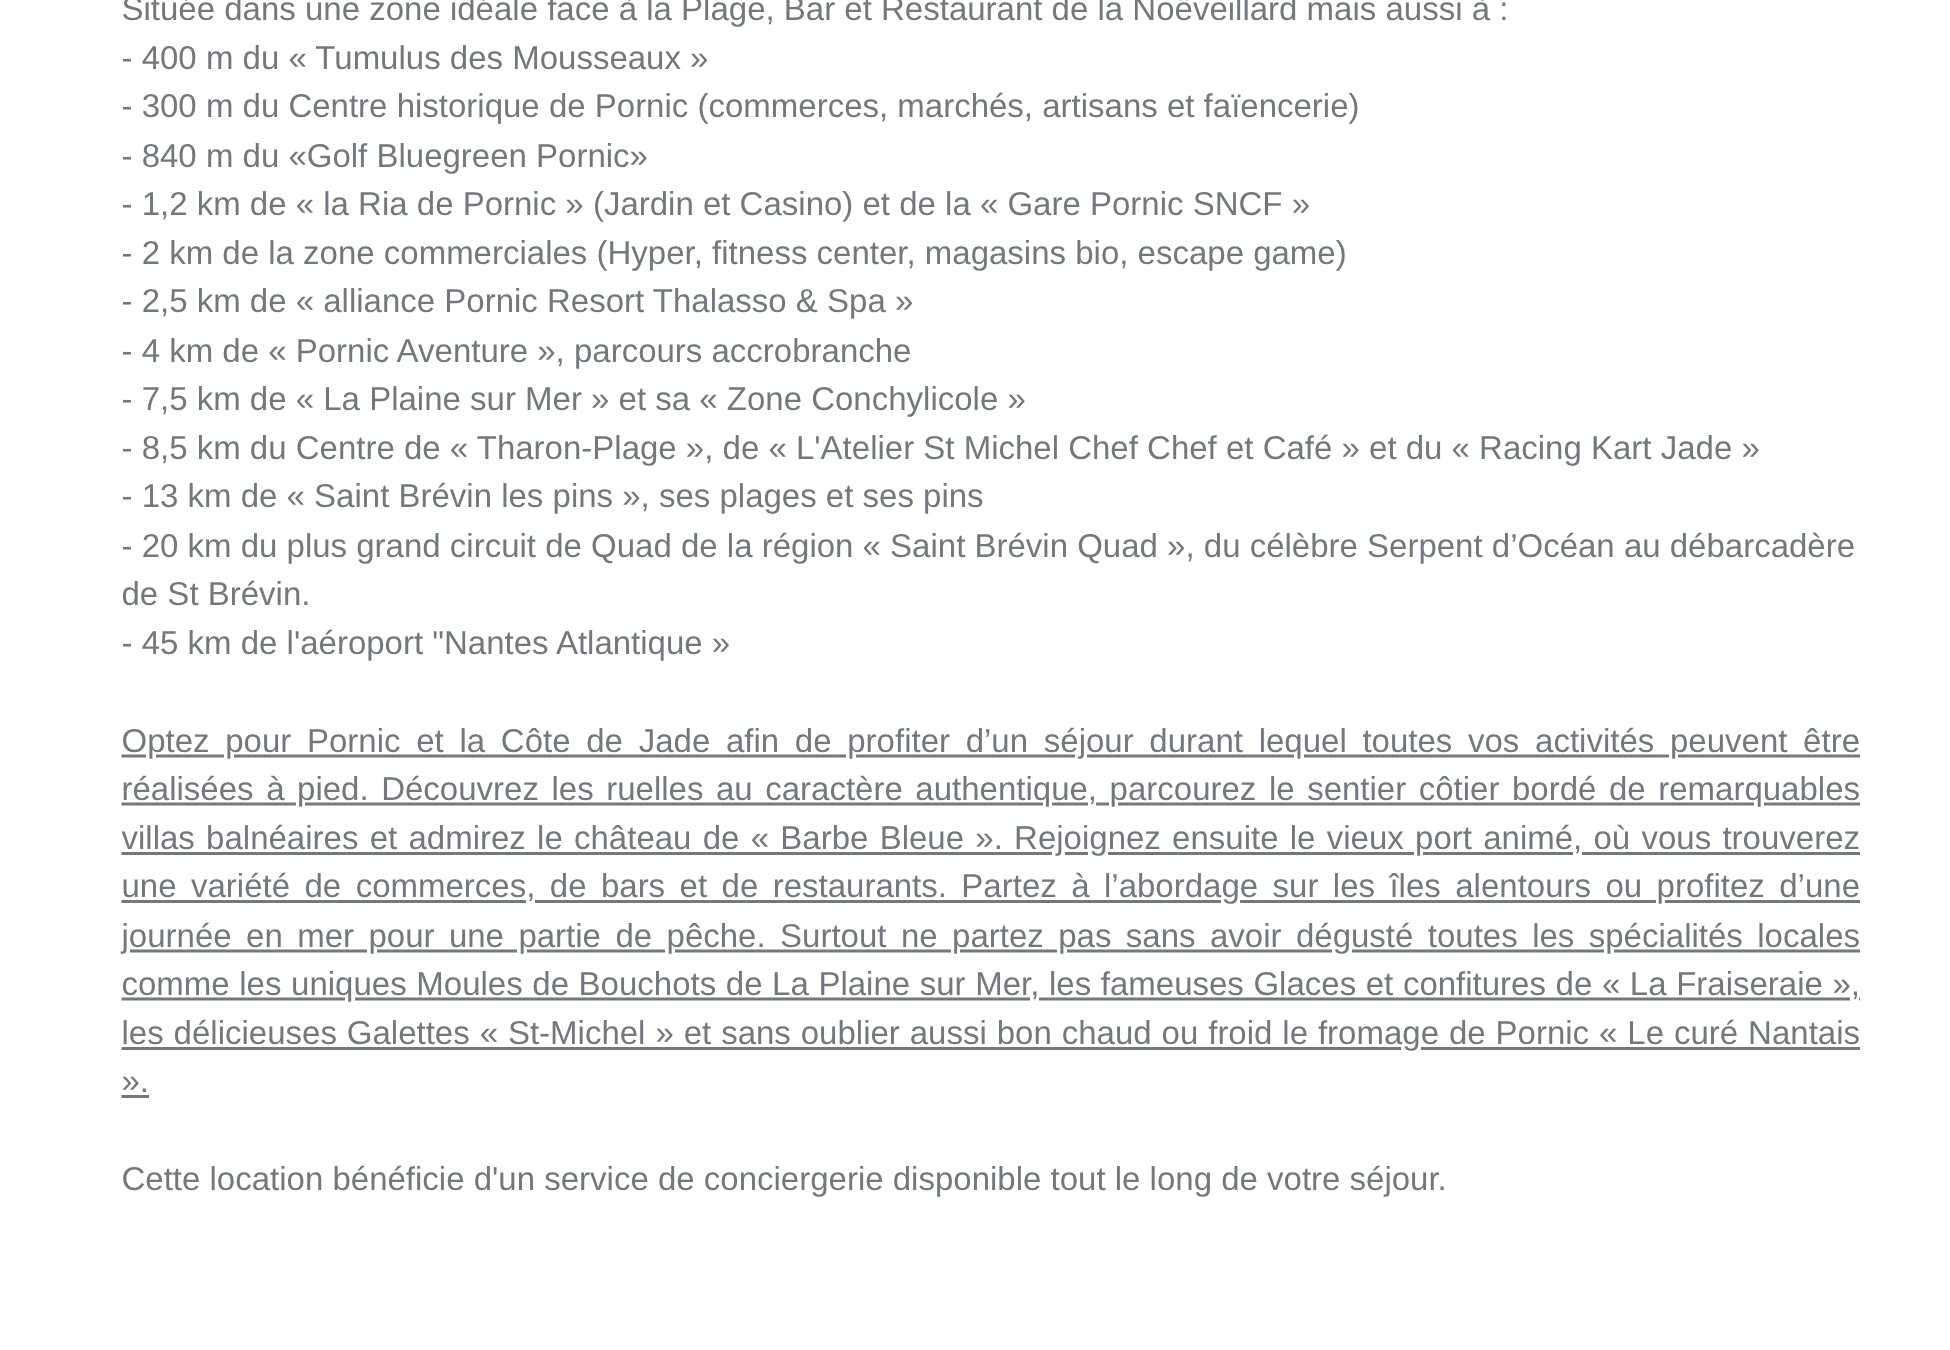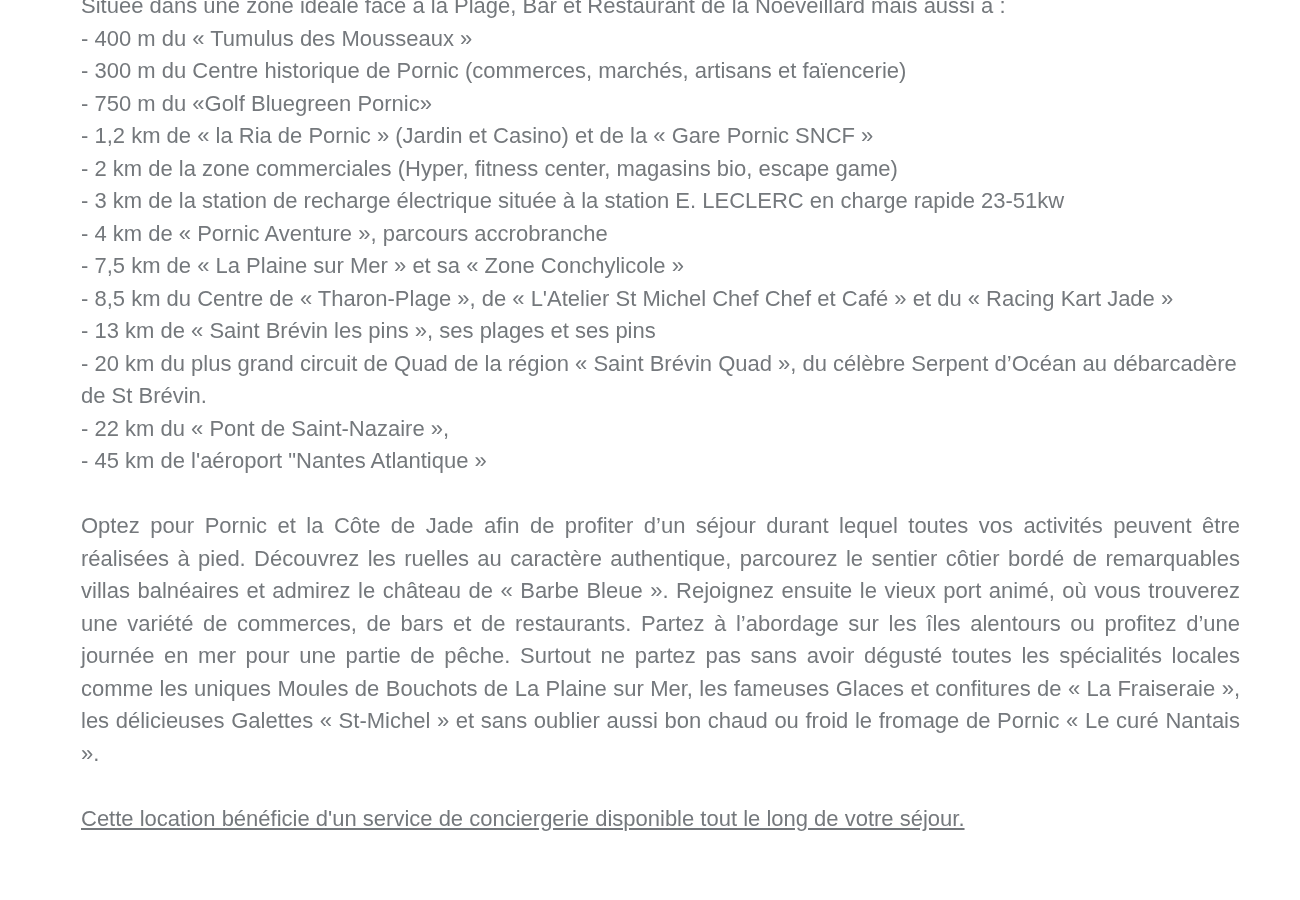--- a/index.html
+++ b/index.html
@@ -24,45 +24,44 @@
     color: #74787c;
     -webkit-font-smoothing: antialiased;
   }
   .intro-line,
   .distance-item {
     text-align: left;
   }
   .description-paragraph {
     margin: 32.5px 0 0 0;
     text-align: justify;
+    text-decoration: underline;
   }
   .footer-line {
     margin: 32.5px 0 0 0;
     text-align: left;
-    text-decoration: underline;
   }
 </style>
 </head>
 <body>
 
 <div class="doc">
   <div class="intro-line">Située dans une zone idéale face à la Plage, Bar et Restaurant de la Noëveillard mais aussi à :</div>
 
   <div class="distance-list">
     <div class="distance-item">- 400 m du « Tumulus des Mousseaux »</div>
     <div class="distance-item">- 300 m du Centre historique de Pornic (commerces, marchés, artisans et faïencerie)</div>
-    <div class="distance-item">- 750 m du «Golf Bluegreen Pornic»</div>
+    <div class="distance-item">- 840 m du «Golf Bluegreen Pornic»</div>
     <div class="distance-item">- 1,2 km de « la Ria de Pornic » (Jardin et Casino) et de la « Gare Pornic SNCF »</div>
     <div class="distance-item">- 2 km de la zone commerciales (Hyper, fitness center, magasins bio, escape game)</div>
-    <div class="distance-item">- 3 km de la station de recharge électrique située à la station E. LECLERC en charge rapide 23-51kw</div>
+    <div class="distance-item">- 2,5 km de « alliance Pornic Resort Thalasso &amp; Spa »</div>
     <div class="distance-item">- 4 km de « Pornic Aventure », parcours accrobranche</div>
     <div class="distance-item">- 7,5 km de « La Plaine sur Mer » et sa « Zone Conchylicole »</div>
     <div class="distance-item">- 8,5 km du Centre de « Tharon-Plage », de « L'Atelier St Michel Chef Chef et Café » et du « Racing Kart Jade »</div>
     <div class="distance-item">- 13 km de « Saint Brévin les pins », ses plages et ses pins</div>
     <div class="distance-item">- 20 km du plus grand circuit de Quad de la région « Saint Brévin Quad », du célèbre Serpent d’Océan au débarcadère de St Brévin.</div>
-    <div class="distance-item">- 22 km du « Pont de Saint-Nazaire »,</div>
     <div class="distance-item">- 45 km de l'aéroport "Nantes Atlantique »</div>
   </div>
 
   <div class="description-paragraph">Optez pour Pornic et la Côte de Jade afin de profiter d’un séjour durant lequel toutes vos activités peuvent être réalisées à pied. Découvrez les ruelles au caractère authentique, parcourez le sentier côtier bordé de remarquables villas balnéaires et admirez le château de « Barbe Bleue ». Rejoignez ensuite le vieux port animé, où vous trouverez une variété de commerces, de bars et de restaurants. Partez à l’abordage sur les îles alentours ou profitez d’une journée en mer pour une partie de pêche. Surtout ne partez pas sans avoir dégusté toutes les spécialités locales comme les uniques Moules de Bouchots de La Plaine sur Mer, les fameuses Glaces et confitures de « La Fraiseraie », les délicieuses Galettes « St-Michel » et sans oublier aussi bon chaud ou froid le fromage de Pornic « Le curé Nantais ».</div>
 
   <div class="footer-line">Cette location bénéficie d'un service de conciergerie disponible tout le long de votre séjour.</div>
 </div>
 
 </body></html>

